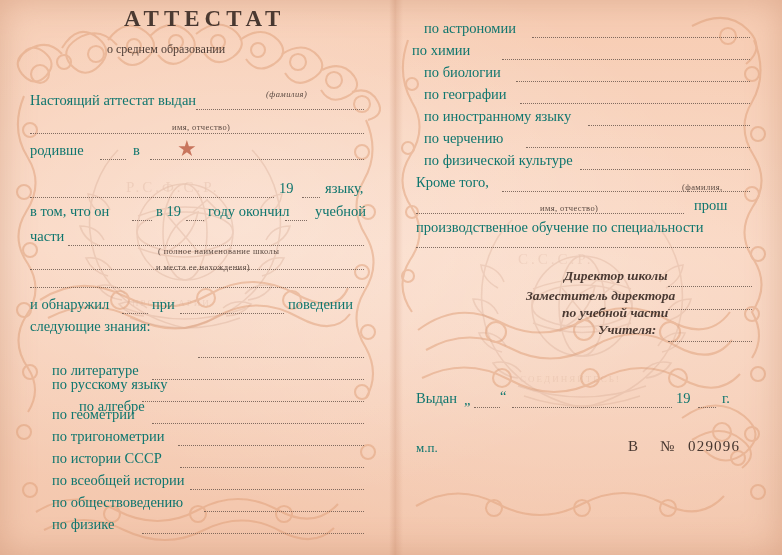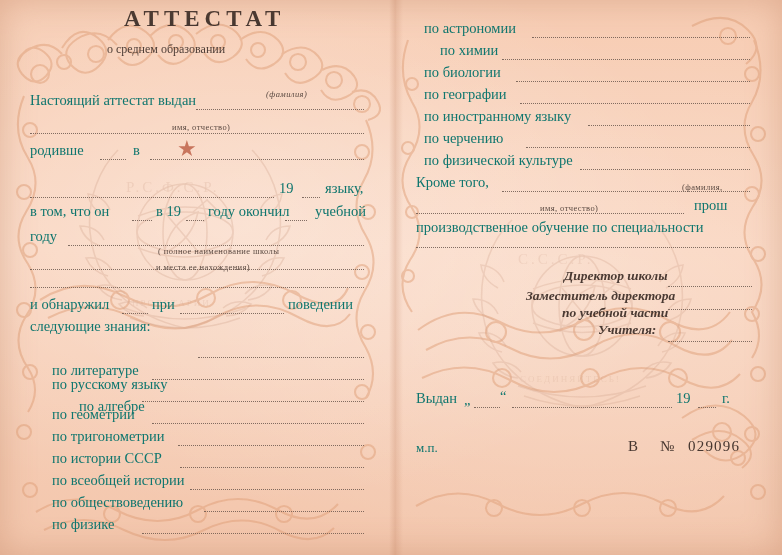--- a/index.html
+++ b/index.html
@@ -240,21 +240,21 @@
     <div class="txt body" style="left:325px;top:180px;">языку,</div>
 
     <div class="txt body" style="left:30px;top:203px;">в  том,  что  он</div>
     <div class="dots" style="left:132px;top:219px;width:20px;"></div>
     <div class="txt body" style="left:156px;top:203px;">в 19</div>
     <div class="dots" style="left:186px;top:219px;width:18px;"></div>
     <div class="txt body" style="left:208px;top:203px;">году  окончил</div>
     <div class="dots" style="left:285px;top:219px;width:22px;"></div>
     <div class="txt body" style="left:315px;top:203px;">учебной</div>
 
-    <div class="txt body" style="left:30px;top:228px;">году</div>
+    <div class="txt body" style="left:30px;top:228px;">части</div>
     <div class="dots" style="left:68px;top:244px;width:296px;"></div>
     <div class="txt small" style="left:158px;top:246px;text-align:center;">( полное   наименование   школы</div>
     <div class="dots" style="left:30px;top:268px;width:334px;"></div>
     <div class="txt small" style="left:156px;top:262px;">и места  ее  нахождения)</div>
     <div class="dots" style="left:30px;top:286px;width:334px;"></div>
 
     <div class="txt body" style="left:30px;top:296px;">и  обнаружил</div>
     <div class="dots" style="left:122px;top:312px;width:26px;"></div>
     <div class="txt body" style="left:152px;top:296px;">при</div>
     <div class="dots" style="left:180px;top:312px;width:104px;"></div>
@@ -364,21 +364,21 @@
       <g fill="#c89a83" opacity="0.5" font-family="Liberation Serif, serif">
         <text x="66" y="74" font-size="15" letter-spacing="3">С.С.С.Р.</text>
         <text x="68" y="192" font-size="9" letter-spacing="2">СОЕДИНЯЙТЕСЬ!</text>
       </g>
     </svg>
 
     <div>
       <div class="txt body" style="left:32px;top:20px;">по астрономии</div>
       <div class="dots" style="left:140px;top:36px;width:218px;"></div>
 
-      <div class="txt body" style="left:48px;top:42px;">по химии</div>
+      <div class="txt body" style="left:20px;top:42px;">по химии</div>
       <div class="dots" style="left:110px;top:58px;width:248px;"></div>
 
       <div class="txt body" style="left:32px;top:64px;">по биологии</div>
       <div class="dots" style="left:124px;top:80px;width:234px;"></div>
 
       <div class="txt body" style="left:32px;top:86px;">по географии</div>
       <div class="dots" style="left:128px;top:102px;width:230px;"></div>
 
       <div class="txt body" style="left:32px;top:108px;">по иностранному языку</div>
       <div class="dots" style="left:196px;top:124px;width:162px;"></div>

